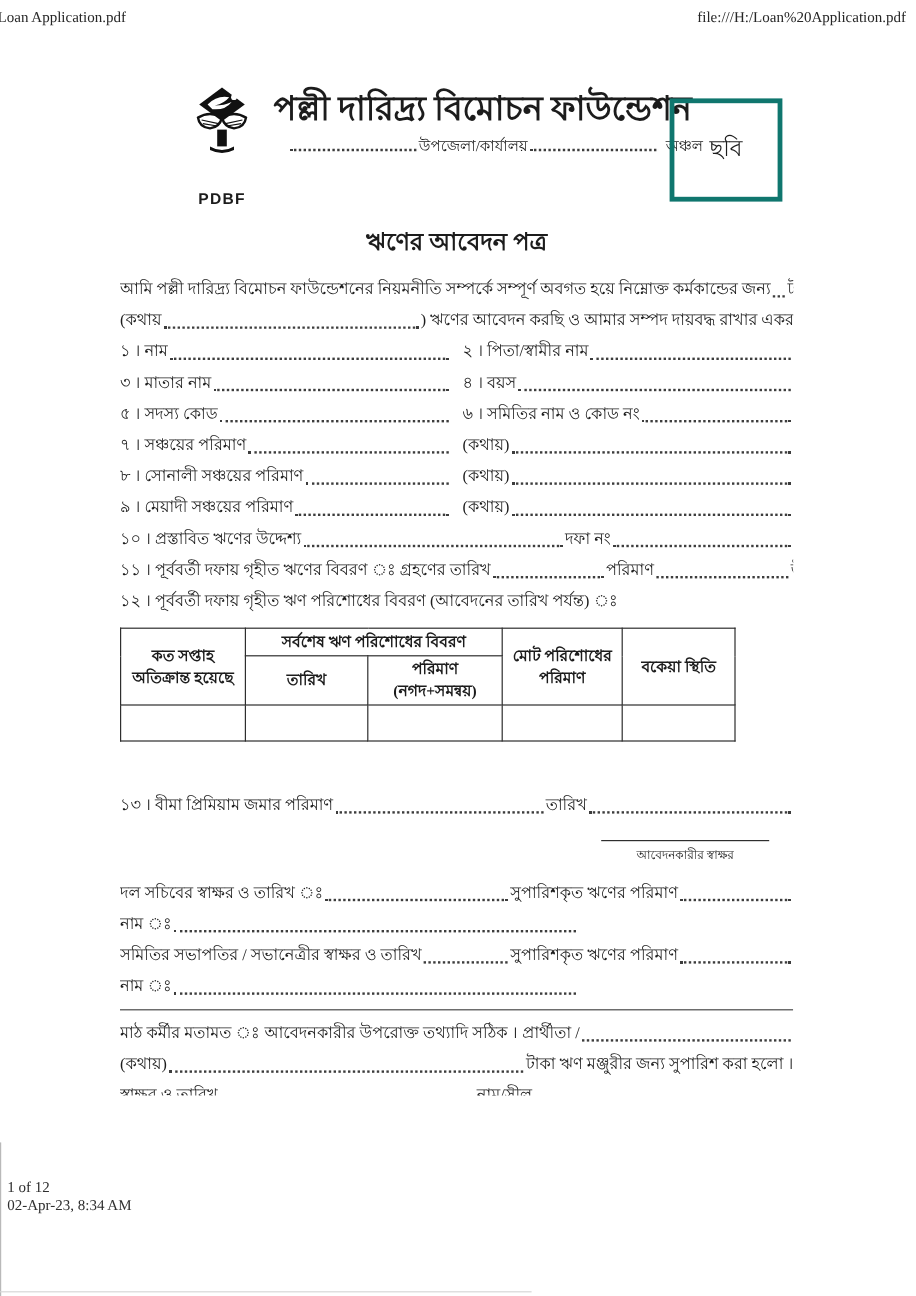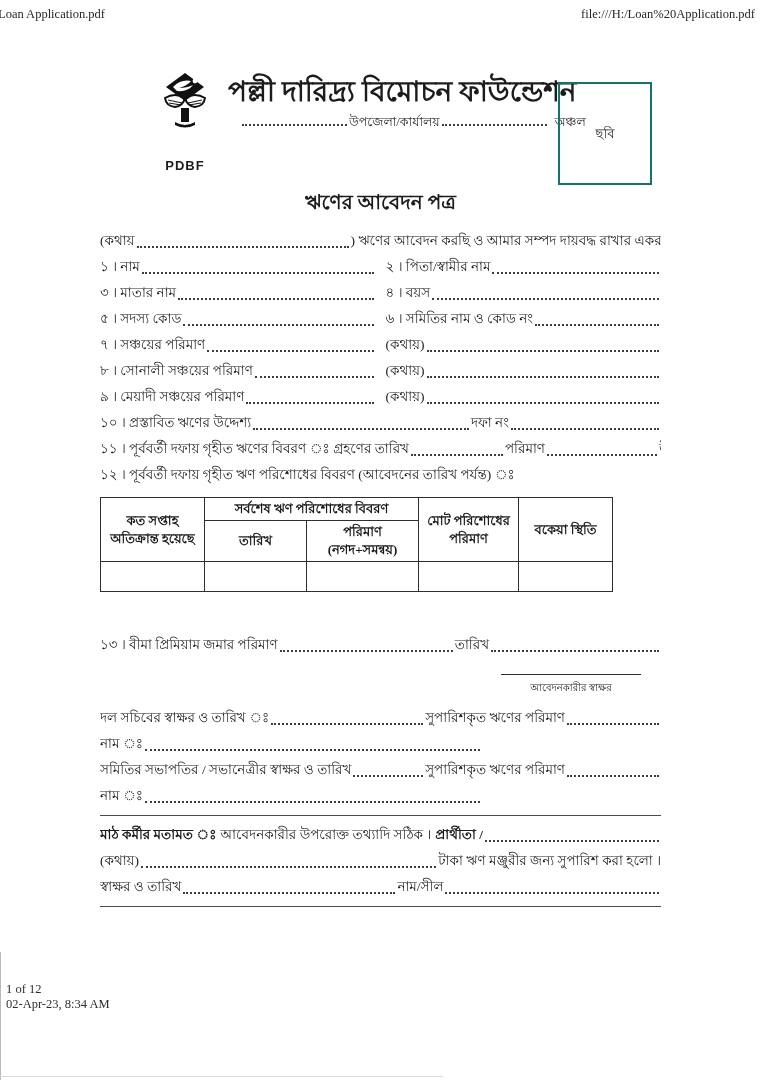--- a/index.html
+++ b/index.html
@@ -27,33 +27,33 @@
     font-size:13.5px; line-height:26px; overflow:hidden; }
 
   .header-row { display:flex; align-items:flex-start; margin-top:4px; }
   .logo-col { flex:0 0 118px; text-align:center; padding-left:52px; }
   .logo-col svg { display:block; margin:0 auto; }
   .org-abbr { font-family:"Liberation Sans", sans-serif; font-weight:bold; font-size:13px; line-height:16px; letter-spacing:1px;margin-top:28px; }
   .center-col { flex:1 1 auto; padding-left:10px; }
   .org-name { font-size:28px; font-weight:bold; line-height:40px; white-space:nowrap; }
   .subtitle { display:flex; align-items:flex-end; font-size:12.5px; line-height:20px; width:320px; margin-left:12px; }
 
-  .photo-box { position:absolute; left:458px; top:14px; width:94px; height:103px;
-    border:2px solid #0f766e; display:flex; align-items:center; justify-content:center; font-size:13px; }
+  .photo-box { position:absolute; left:458px; top:14px; width:94px; height:86px;
+    border:4px solid #0f766e; display:flex; align-items:center; justify-content:center; font-size:19px; }
 
   .form-title { text-align:center; font-size:20px; font-weight:bold; margin-top:14px; line-height:28px; }
 
   
   .ln { display:flex; align-items:flex-end; }
   .d { border-bottom:2px dotted #3d3d3d; flex:1 1 auto; margin:0 2px 6px 2px; min-width:10px; }
   .df { flex:0 0 auto; }
   .cols { display:flex; }
   .col { flex:1 1 50%; display:flex; align-items:flex-end; }
   .col + .col { margin-left:10px; }
-  .b { font-weight:bold; }
+  .b { font-weight:normal; }
   .nowrap { white-space:nowrap; }
 
   .intro { margin-top:12px; }
 
   
   table.repay { border-collapse:collapse; margin-top:9px; width:512px; table-layout:fixed; }
   table.repay th, table.repay td { border:1px solid #2e2e2e; font-size:13px; line-height:18px;
     text-align:center; vertical-align:middle; padding:2px 3px; font-weight:bold; }
   table.repay td.empty { height:30px; }
 
@@ -102,20 +102,25 @@
     </div>
   </div>
 
   <div class="photo-box">
     <span>ছবি</span>
   </div>
 
   <div class="form-title">ঋণের আবেদন পত্র</div>
 
   <div class="intro">
+    <div class="ln">
+      <span class="nowrap">আমি পল্লী দারিদ্র্য বিমোচন ফাউন্ডেশনের নিয়মনীতি সম্পর্কে সম্পূর্ণ অবগত হয়ে নিম্নোক্ত কর্মকান্ডের জন্য</span>
+      <span class="d"></span>
+      <span class="nowrap">টাকা</span>
+    </div>
     <div class="ln">
       <span class="nowrap">(কথায়</span>
       <span class="d df" style="width:212px"></span>
       <span class="nowrap">) ঋণের আবেদন করছি ও আমার সম্পদ দায়বদ্ধ রাখার একরারনামা করছি ।</span>
     </div>
   </div>
 
   <div class="cols">
     <div class="col">
       <span class="nowrap">১ । নাম</span>

